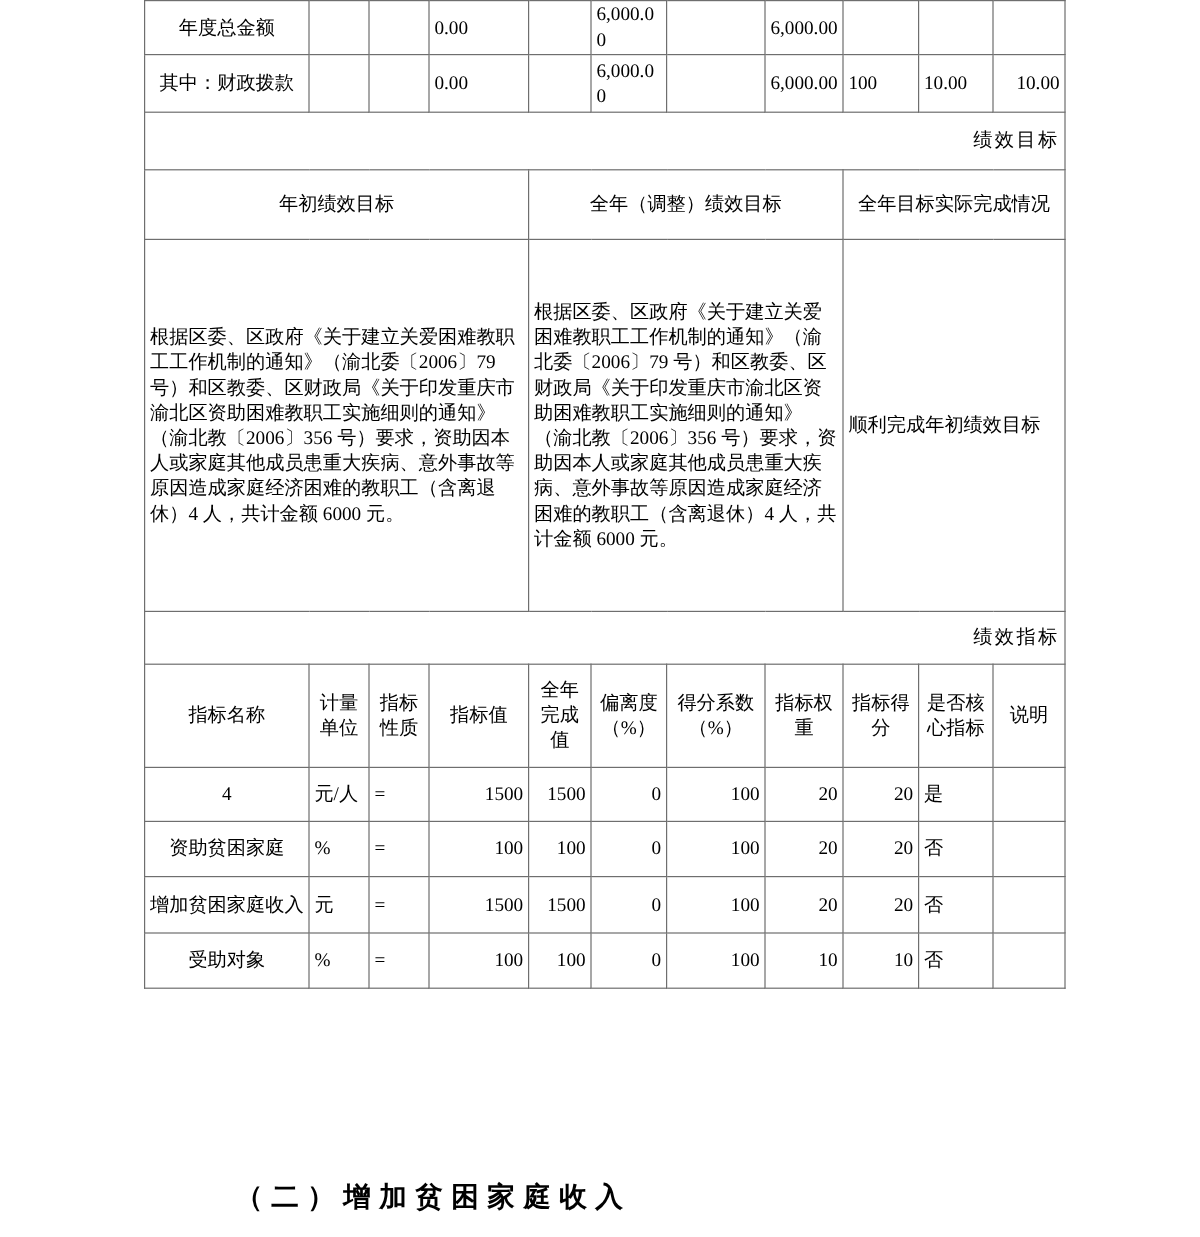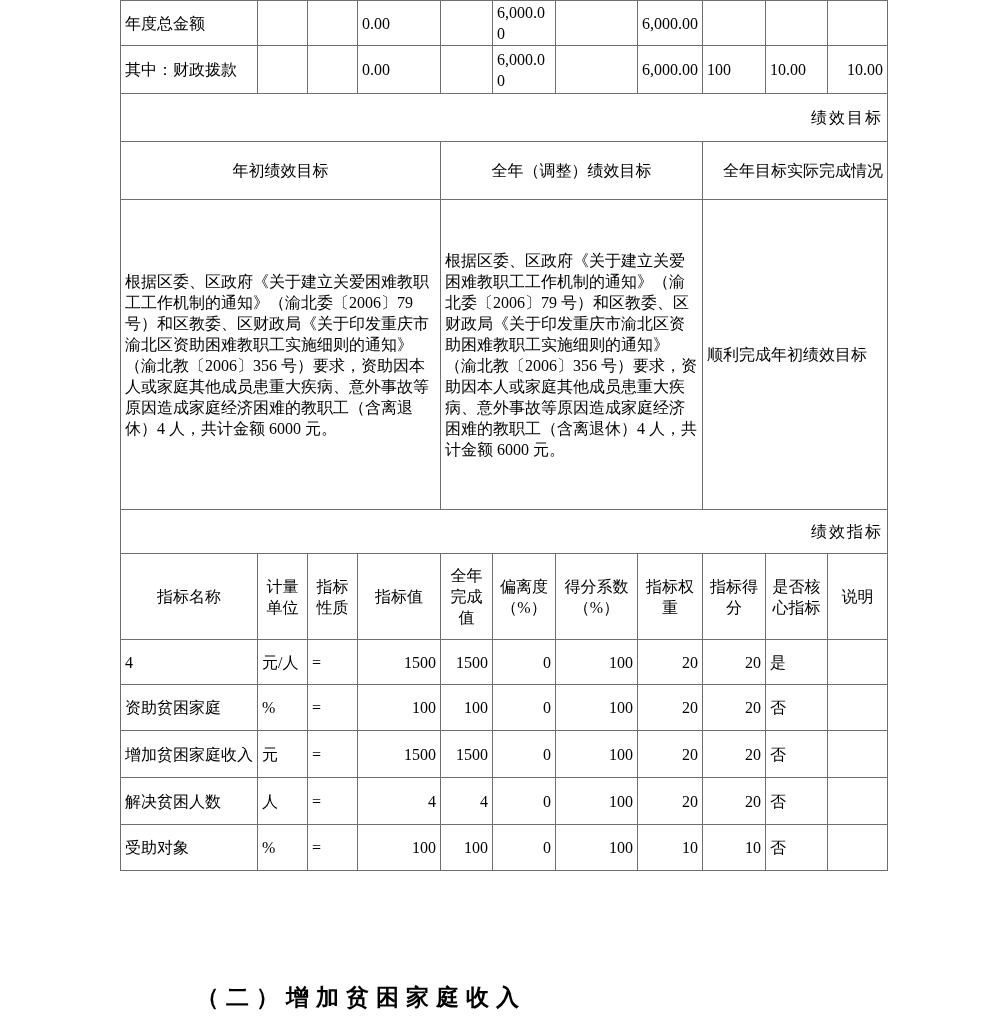--- a/index.html
+++ b/index.html
@@ -21,27 +21,27 @@
     table-layout:fixed;
   }
   table.doc td {
     border:1px solid #6e6e6e;
     font-size:16px;
     line-height:21px;
     padding:1px 4px;
     vertical-align:middle;
     overflow:hidden;
   }
-  td.lbl  { text-align:left; padding-left:5px; }
+  td.lbl  { text-align:center; padding-left:5px; }
   td.vl   { text-align:left; }
   td.vr   { text-align:right; padding-right:2px; }
   td.wrapnum { overflow-wrap:break-word; word-wrap:break-word; }
   td.sec  { text-align:right; letter-spacing:2px; }
   td.ghead { text-align:center; line-height:27px; }
-  td.ghead-last { padding:2px 13px;text-align:right; }
+  td.ghead-last { padding:2px 13px; }
   td.gtext {
     text-align:left;
     vertical-align:top;
     line-height:27px;
     padding:3px 6px;
   }
   td.gtext-last { padding-right:22px; }
   td.ihead { text-align:center; line-height:27px; padding:1px 2px; }
   .heading2 {
     position:absolute;
@@ -164,33 +164,20 @@
       <td class="vl">=</td>
       <td class="vr">1500</td>
       <td class="vr">1500</td>
       <td class="vr">0</td>
       <td class="vr">100</td>
       <td class="vr">20</td>
       <td class="vr">20</td>
       <td class="vl">否</td>
       <td class="vl"></td>
     </tr>
-    <tr style="height:47px">
-      <td class="lbl">解决贫困人数</td>
-      <td class="vl">人</td>
-      <td class="vl">=</td>
-      <td class="vr">4</td>
-      <td class="vr">4</td>
-      <td class="vr">0</td>
-      <td class="vr">100</td>
-      <td class="vr">20</td>
-      <td class="vr">20</td>
-      <td class="vl">否</td>
-      <td class="vl"></td>
-    </tr>
     <tr style="height:46px">
       <td class="lbl">受助对象</td>
       <td class="vl">%</td>
       <td class="vl">=</td>
       <td class="vr">100</td>
       <td class="vr">100</td>
       <td class="vr">0</td>
       <td class="vr">100</td>
       <td class="vr">10</td>
       <td class="vr">10</td>

